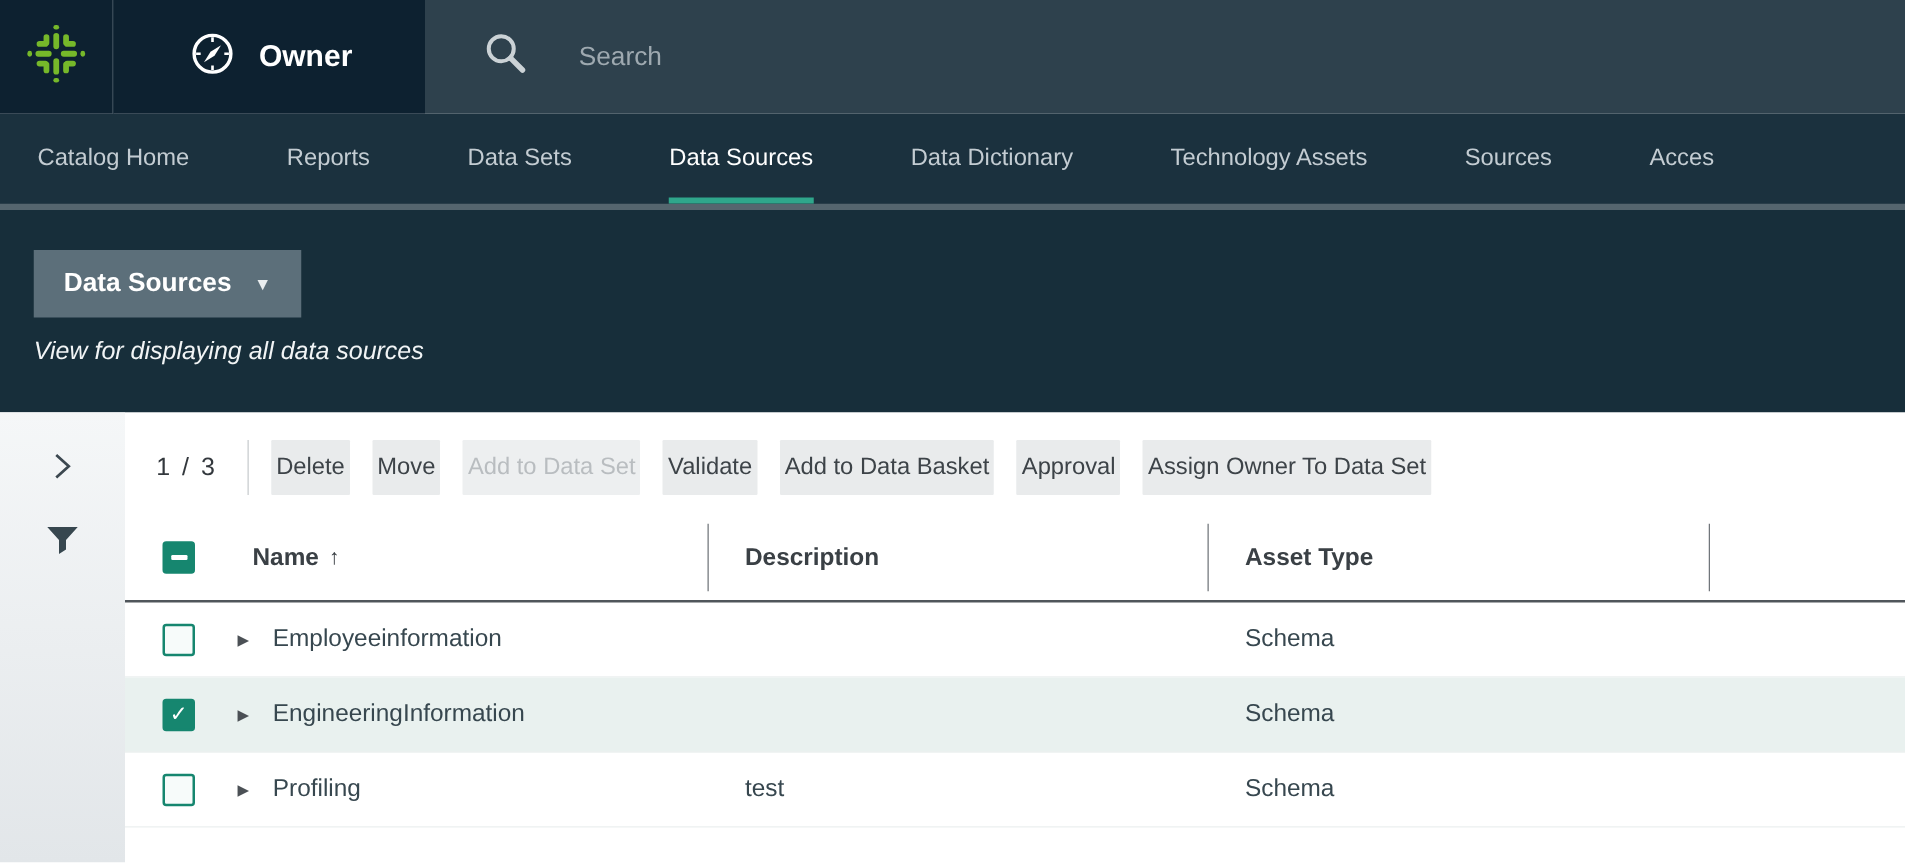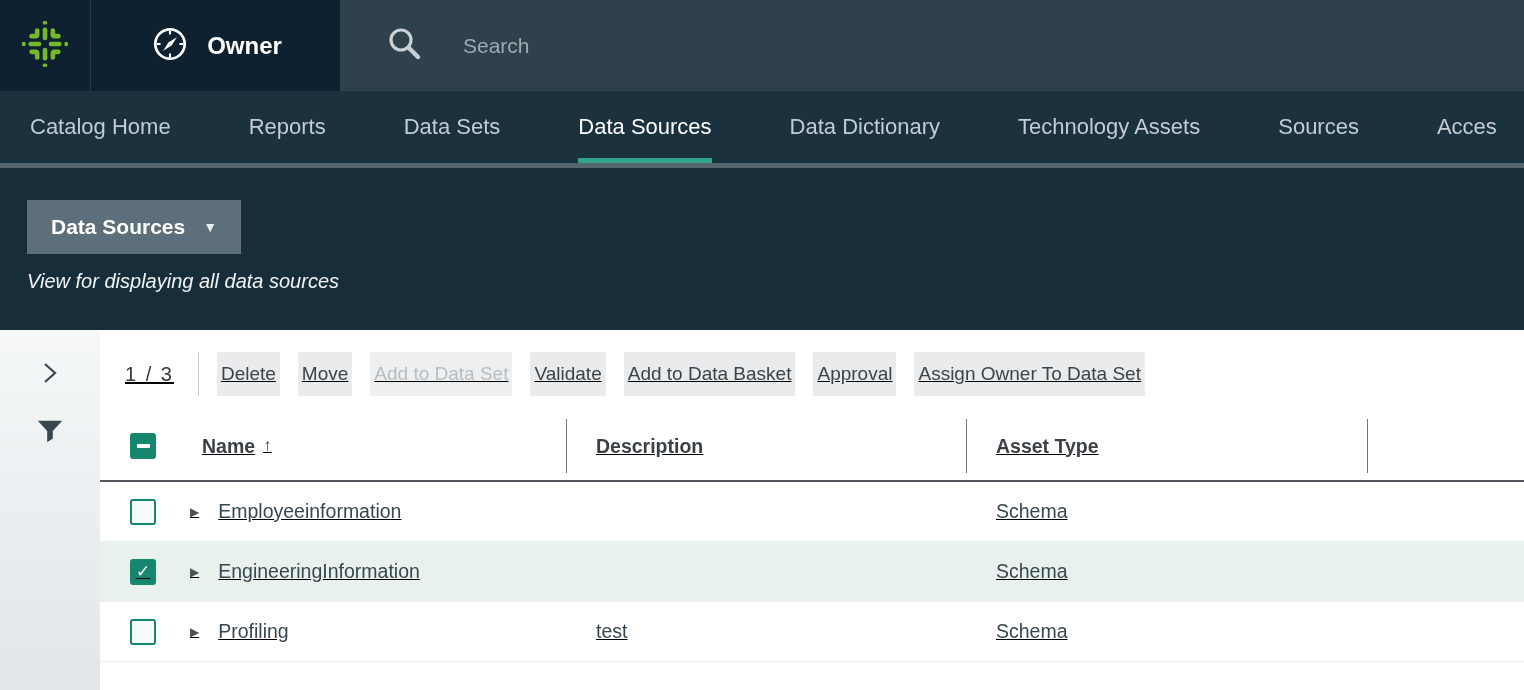--- a/index.html
+++ b/index.html
@@ -18,21 +18,21 @@
     align-items:center; padding-left:45px; gap:38px; }
   .search-input { background:transparent; border:none; outline:none;
     color:#E4E9EC; font-size:21px; width:600px;
     font-family:"Liberation Sans",sans-serif; }
   .search-input::placeholder { color:#9EA9B0; opacity:1; }
 
   
   .navbar { height:77px; background:#1B313E; border-bottom:5px solid #55656E;
     display:flex; align-items:center; padding-left:30px; gap:78px;
     white-space:nowrap; overflow:hidden; }
-  .nav-tab { position:relative; color:#C3CCD2; font-size:22px;
+  .nav-tab { position:relative; color:#C3CCD2; font-size:19px;
     line-height:72px; height:72px; cursor:pointer; flex:0 0 auto; }
   .nav-tab.active { color:#FFFFFF; }
   .nav-tab.active::after { content:""; position:absolute; left:0; right:0;
     bottom:0px; height:5px; background:#2FA68B; }
 
   
   .hero { height:162px; background:#172E3A; padding:32px 0 0 27px; }
   .view-btn { display:inline-flex; align-items:center; background:#5C6F7A;
     color:#fff; font-size:21px; font-weight:bold; padding:15px 24px;
     border:none; cursor:pointer; gap:18px;
@@ -41,21 +41,21 @@
   .hero-desc { margin-top:16px; color:#F1F4F5; font-size:20px;font-style:italic; }
 
   
   .content { display:flex; height:360px; width:100%; background:#fff; }
   .side-rail { width:100px; flex:0 0 100px;
     background:linear-gradient(to bottom,#F5F7F8,#E2E6E9);
     display:flex; flex-direction:column; align-items:center; padding-top:30px; }
   .rail-expand { cursor:pointer; margin-bottom:26px; }
   .rail-filter { cursor:pointer; }
 
-  .main { flex:1; padding-top:16px; min-width:0;text-decoration:underline; }
+  .main { flex:1; padding-top:16px; min-width:0; }
   .toolbar { display:flex; align-items:center; height:56px; padding-left:25px; }
   .pagination { font-size:20px; color:#33383D; letter-spacing:2px; }
   .toolbar-divider { width:1px; height:44px; background:#C7CBCE; margin:0 18px 0 24px; }
   .tb-btn { background:#E9EBEC; color:#3D4348; border:none; font-size:19px;
     padding:11px 4px; margin-right:18px; cursor:pointer; border-radius:1px;
     font-family:"Liberation Sans",sans-serif; white-space:nowrap; }
   .tb-btn:disabled { color:#B9BDC0; background:#EDEFF0; cursor:default; }
 
   
   .grid { margin-top:10px; width:100%; }

